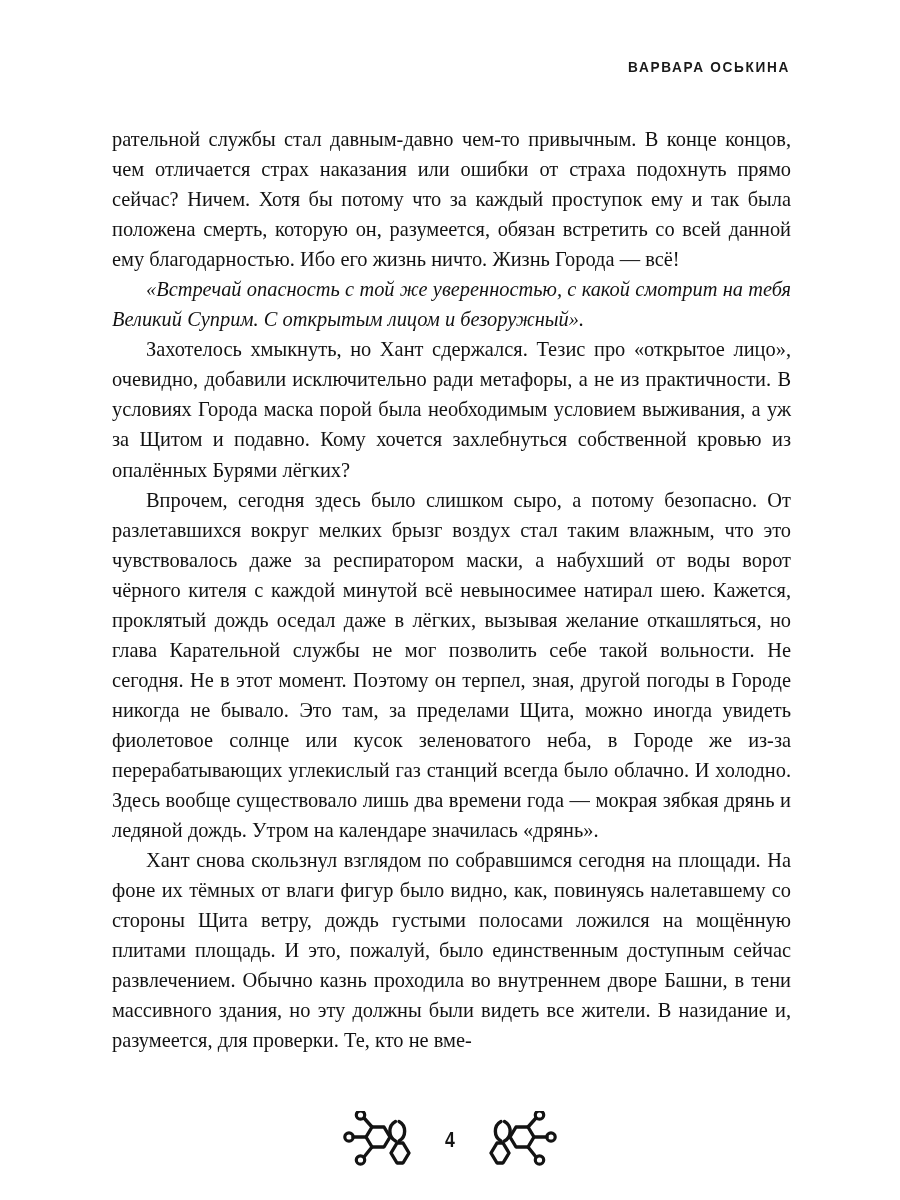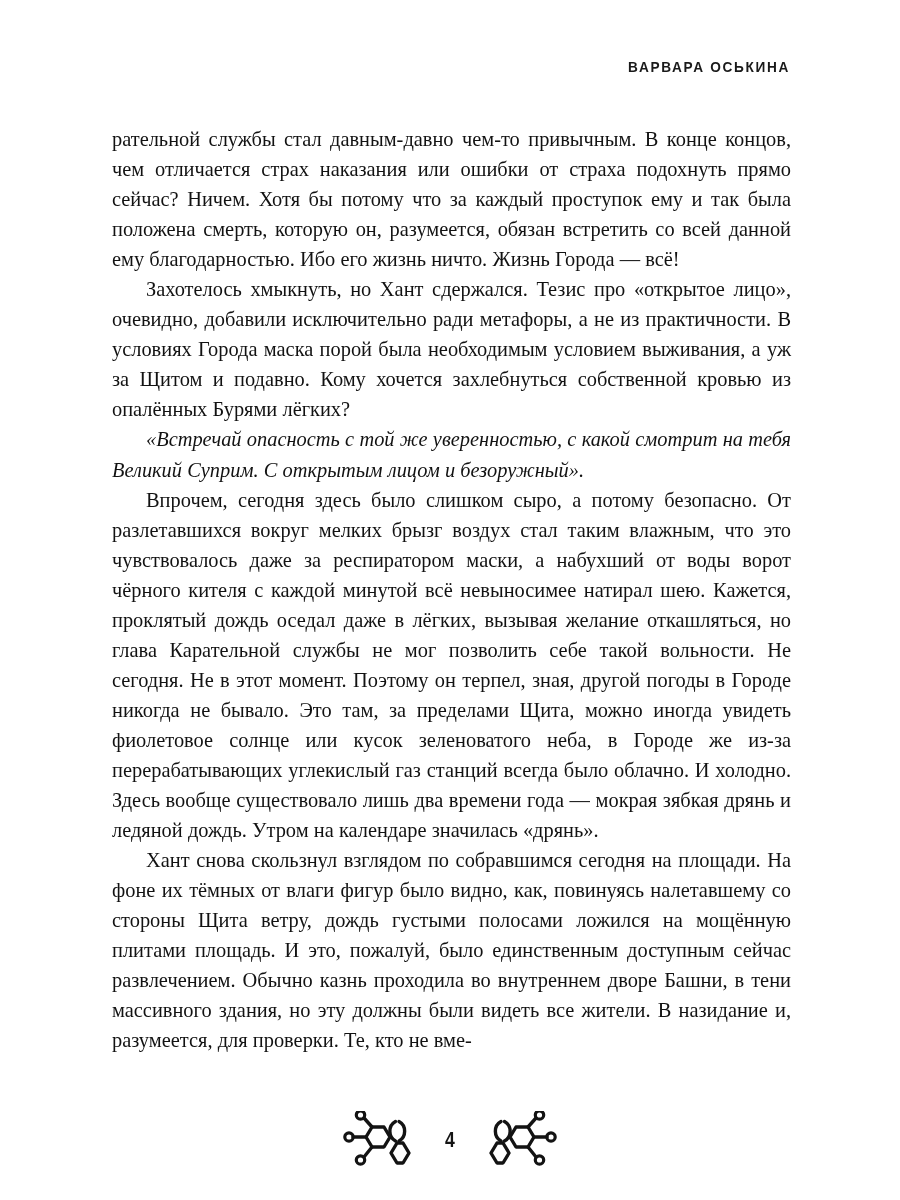--- a/index.html
+++ b/index.html
@@ -116,22 +116,22 @@
 <body>
 
 <div class="page">
 
   <div class="running-head">
     <span class="running-head-title">ВАРВАРА ОСЬКИНА</span>
   </div>
 
   <div class="text-column">
     <p class="para no-indent">рательной службы стал давным-давно чем-то привычным. В конце концов, чем отличается страх наказания или ошибки от страха подохнуть прямо сейчас? Ничем. Хотя бы потому что за каждый проступок ему и так была положена смерть, которую он, разумеется, обязан встретить со всей данной ему благодарностью. Ибо его жизнь ничто. Жизнь Города — всё!</p>
+    <p class="para italic">«Встречай опасность с той же уверенностью, с какой смотрит на тебя Великий Суприм. С открытым лицом и безоружный».</p>
     <p class="para">Захотелось хмыкнуть, но Хант сдержался. Тезис про «открытое лицо», очевидно, добавили исключительно ради метафоры, а не из практичности. В условиях Города маска порой была необходимым условием выживания, а уж за Щитом и подавно. Кому хочется захлебнуться собственной кровью из опалённых Бурями лёгких?</p>
-    <p class="para italic">«Встречай опасность с той же уверенностью, с какой смотрит на тебя Великий Суприм. С открытым лицом и безоружный».</p>
     <p class="para">Впрочем, сегодня здесь было слишком сыро, а потому безопасно. От разлетавшихся вокруг мелких брызг воздух стал таким влажным, что это чувствовалось даже за респиратором маски, а набухший от воды ворот чёрного кителя с каждой минутой всё невыносимее натирал шею. Кажется, проклятый дождь оседал даже в лёгких, вызывая желание откашляться, но глава Карательной службы не мог позволить себе такой вольности. Не сегодня. Не в этот момент. Поэтому он терпел, зная, другой погоды в Городе никогда не бывало. Это там, за пределами Щита, можно иногда увидеть фиолетовое солнце или кусок зеленоватого неба, в Городе же из-за перерабатывающих углекислый газ станций всегда было облачно. И холодно. Здесь вообще существовало лишь два времени года — мокрая зябкая дрянь и ледяной дождь. Утром на календаре значилась «дрянь».</p>
     <p class="para">Хант снова скользнул взглядом по собравшимся сегодня на площади. На фоне их тёмных от влаги фигур было видно, как, повинуясь налетавшему со стороны Щита ветру, дождь густыми полосами ложился на мощённую плитами площадь. И это, пожалуй, было единственным доступным сейчас развлечением. Обычно казнь проходила во внутреннем дворе Башни, в тени массивного здания, но эту должны были видеть все жители. В назидание и, разумеется, для проверки. Те, кто не вме-</p>
   </div>
 
   <div class="folio">
 
     <svg class="ornament" viewBox="0 0 74 60">
       <g fill="none" stroke="#131313" stroke-width="3.4" stroke-linecap="round" stroke-linejoin="round">
         <path d="M31 16 L43 16 L49 26 L43 36 L31 36 L25 26 Z"></path>
         <path d="M54.5 10.5 A10.5 11 0 0 0 54.5 30"></path>

